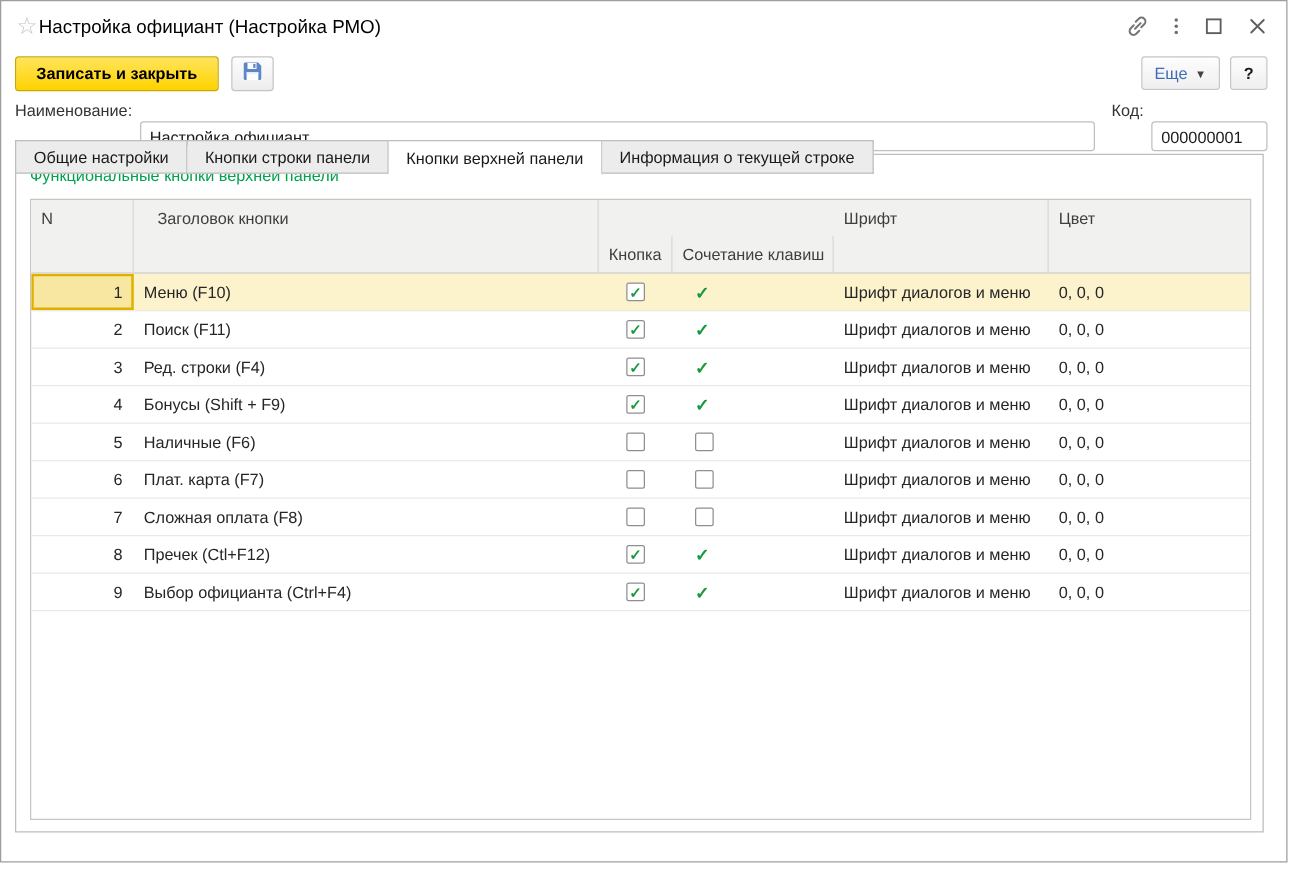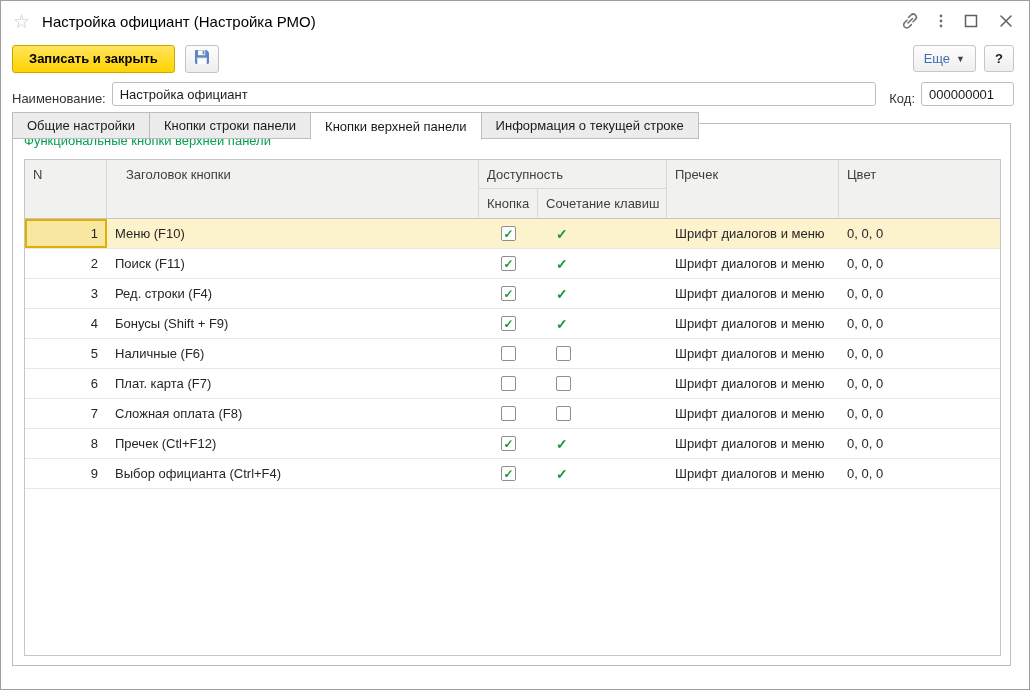--- a/index.html
+++ b/index.html
@@ -2,37 +2,37 @@
 <html><head>
 <meta charset="utf-8">
 <style>
   html,body{margin:0;padding:0;background:#fff;}
   body{width:1032px;height:697px;font-family:"Liberation Sans",sans-serif;-webkit-font-smoothing:antialiased;}
   .window{position:relative;width:1028px;height:688px;border:1px solid #9E9E9E;background:#fff;margin:0;overflow:hidden;font-size:13px;color:#262626;}
 
   
   .titlebar{position:absolute;top:0;left:0;right:0;height:40px;display:flex;align-items:center;}
   .star{margin-left:12px;font-size:19px;color:#C4C4C4;line-height:1;cursor:pointer;}
-  .title{margin-left:12px;font-size:15px;color:#000;white-space:nowrap;}
+  .title{margin-left:1px;font-size:15px;color:#000;white-space:nowrap;}
   .winicons{position:absolute;right:14px;top:0;height:40px;display:flex;align-items:center;gap:17px;}
   .winicons .ic{display:flex;align-items:center;justify-content:center;cursor:pointer;}
 
   
   .toolbar{position:absolute;top:43px;left:11px;right:15px;height:29px;display:flex;align-items:center;}
   .btn{box-sizing:border-box;display:flex;align-items:center;justify-content:center;border-radius:3px;cursor:pointer;user-select:none;}
   .btn-primary{height:28px;padding:0 16px;background:linear-gradient(#FFE45C,#FFD300);border:1px solid #C9A900;font-weight:bold;color:#000;font-size:13px;}
   .btn-save{width:34px;height:28px;margin-left:10px;background:linear-gradient(#FDFDFD,#EDEDED);border:1px solid #C3C3C3;}
   .toolbar-right{margin-left:auto;display:flex;gap:8px;}
   .btn-gray{height:27px;background:linear-gradient(#FDFDFD,#EFEFEF);border:1px solid #C6C6C6;}
   .btn-more{padding:0 10px;color:#3F6DB5;gap:6px;text-align:right;}
   .caret{font-size:9px;color:#444;}
   .btn-help{width:30px;color:#1a1a1a;font-weight:bold;}
 
   
-  .formrow{position:absolute;top:80px;left:11px;right:15px;height:25px;display:flex;align-items:flex-end;}
+  .formrow{position:absolute;top:80px;left:11px;right:15px;height:25px;display:flex;align-items:flex-start;}
   .flabel{color:#333;white-space:nowrap;}
   .tinput{box-sizing:border-box;height:24px;border:1px solid #BFBFBF;border-radius:3px;padding:0 7px;font:13px "Liberation Sans",sans-serif;color:#1a1a1a;outline:none;background:#fff;margin-top:16px;}
   .name-input{flex:1;margin-left:6px;}
   .code-label{margin:0 6px 0 13px;}
   .code-input{width:93px;}
 
   
   .tabs{position:absolute;top:111px;left:11px;display:flex;z-index:2;}
   .tab{box-sizing:border-box;height:27px;padding:0 14px;display:flex;align-items:center;background:#ECECEC;border:1px solid #BDBDBD;border-left:none;color:#1a1a1a;cursor:pointer;white-space:nowrap;}
   .tab:first-child{border-left:1px solid #BDBDBD;}
@@ -138,24 +138,23 @@
     <div class="tab">Информация о текущей строке</div>
   </div>
 
   <div class="panel">
     <div class="section-heading">Функциональные кнопки верхней панели</div>
 
     <div class="grid">
       <div class="thead">
         <div class="th th-n">N</div>
         <div class="th th-caption">Заголовок кнопки</div>
-        <div class="th th-avail">Доступность</div>
         <div class="th th-button">Кнопка</div>
         <div class="th th-shortcut">Сочетание клавиш</div>
-        <div class="th th-font">Пречек</div>
+        <div class="th th-font">Шрифт</div>
         <div class="th th-color">Цвет</div>
       </div>
       <div id="table-body">
   <div class="trow selected">
     <div class="cell c-n">1</div>
     <div class="cell c-caption">Меню (F10)</div>
     <div class="cell c-button">
               <span class="cb">✓</span>
             </div>
     <div class="cell c-shortcut">

